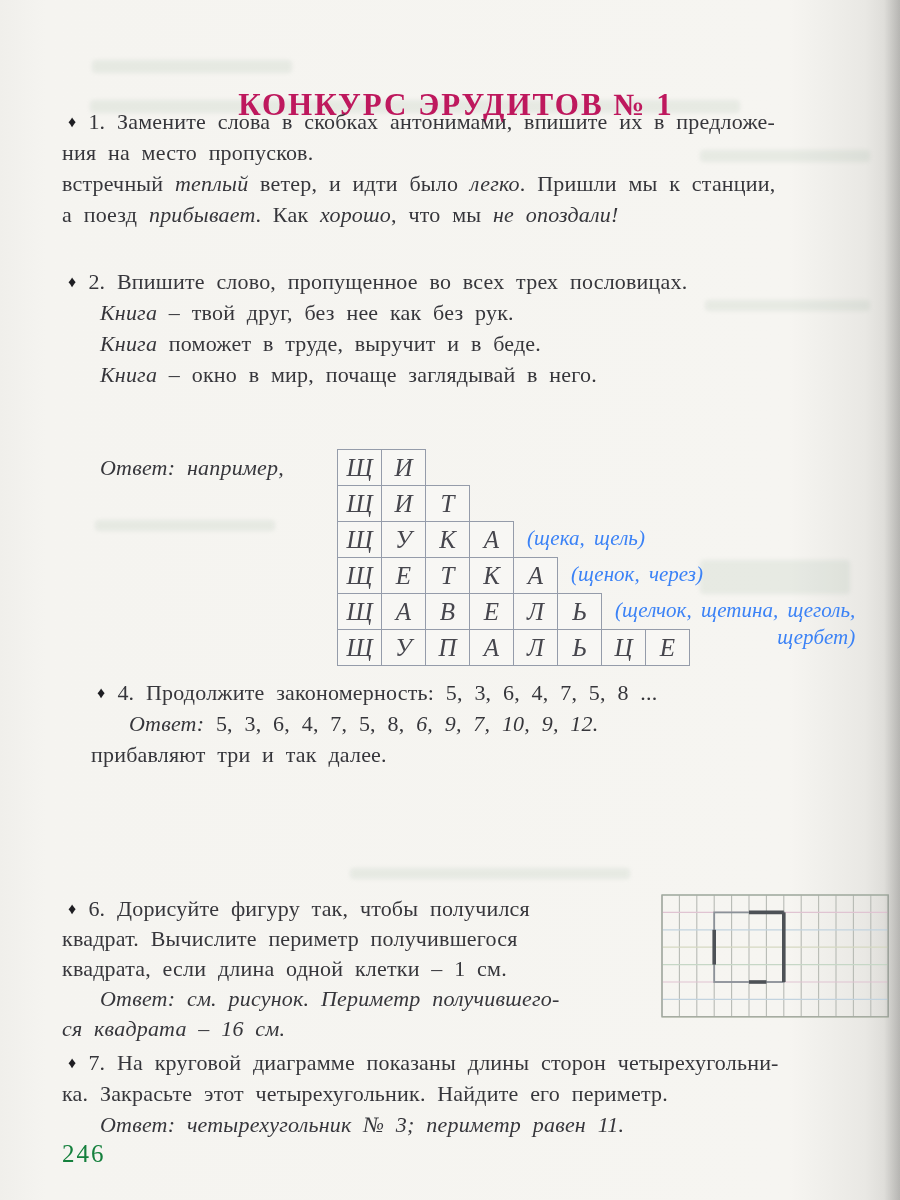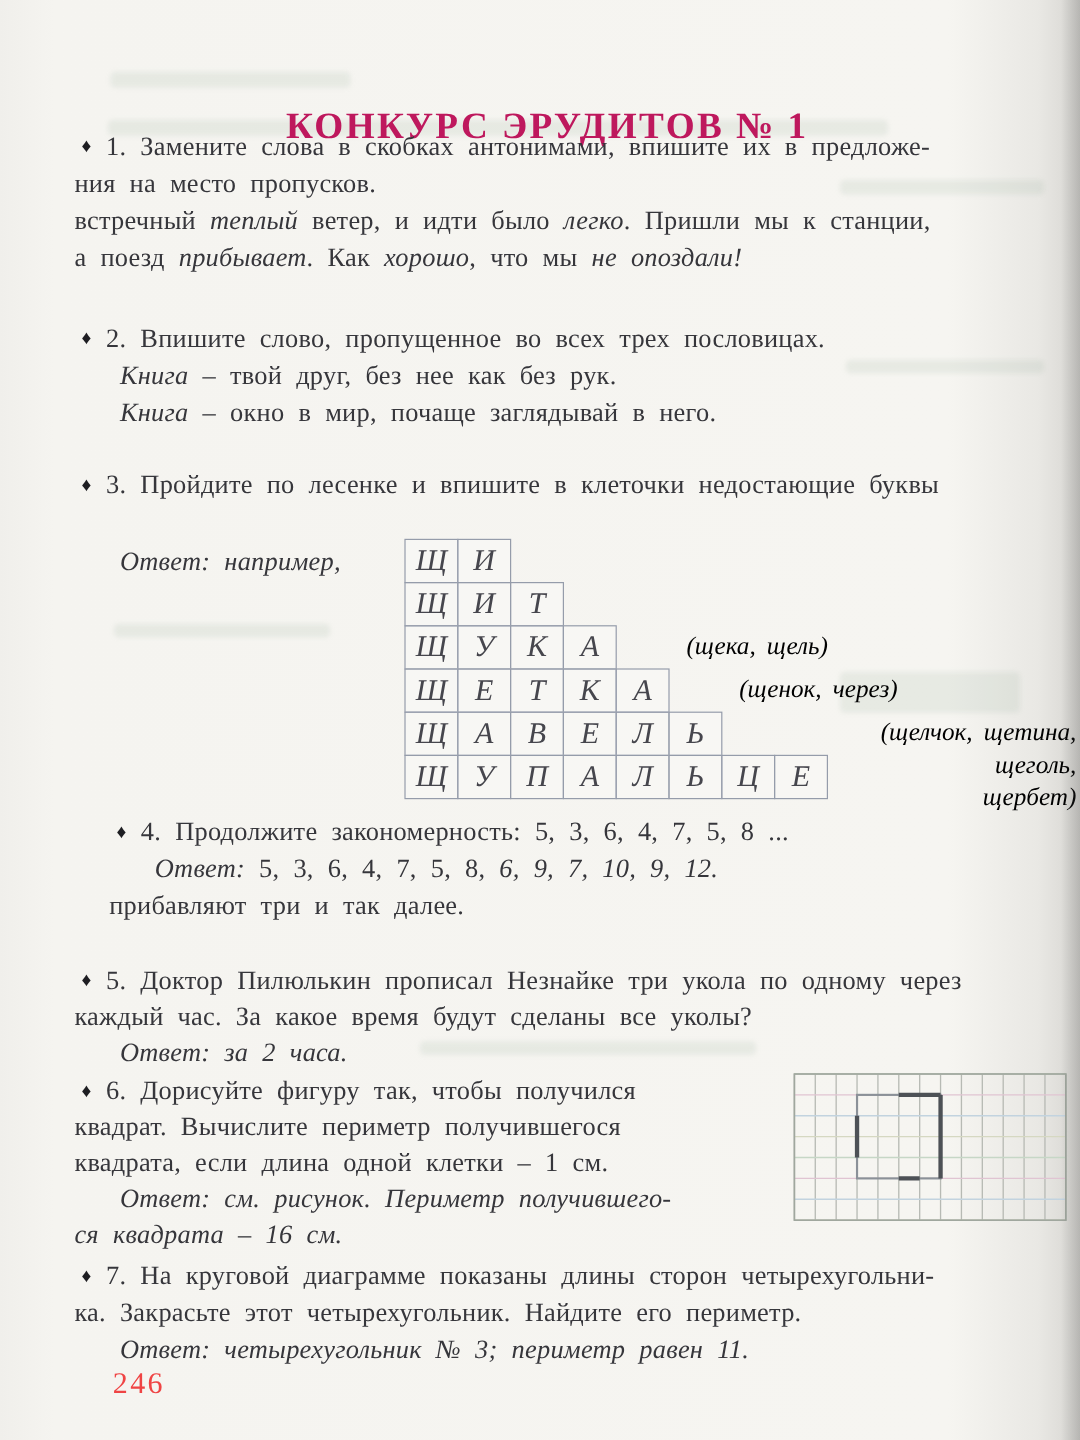--- a/index.html
+++ b/index.html
@@ -24,26 +24,26 @@
   .ladder{position:absolute;left:337px;top:450px;width:560px;}
   .lrow{display:flex;position:relative;margin-top:-1px;}
   .lcell{
     width:45px;height:37px;box-sizing:border-box;margin-left:-1px;
     border:1.5px solid #959caa;display:flex;align-items:center;justify-content:center;
     font-style:italic;font-size:25px;color:#46464d;background:rgba(255,255,255,.25);
   }
   .lcell:first-child{margin-left:0;}
   .lnote{
     position:absolute;top:4px;font-style:italic;font-size:21px;line-height:27px;
-    color:#000000;white-space:pre-line;text-align:right;word-spacing:4px;margin-left:45px;
+    color:#3b82f6;white-space:pre-line;text-align:right;word-spacing:4px;
   }
   
   .gridfig{position:absolute;left:660px;top:893px;}
   
-  .pagenum{position:absolute;left:62px;top:1140px;font-size:25px;letter-spacing:2px;color:#ef4444;margin-left:32px;}
+  .pagenum{position:absolute;left:62px;top:1140px;font-size:25px;letter-spacing:2px;color:#15803d;}
   
   .artifact{position:absolute;background:rgba(125,160,135,.12);filter:blur(2px);
             border-radius:4px;pointer-events:none;}
   .edge-right{position:absolute;top:0;right:0;width:16px;height:1200px;
               background:linear-gradient(to right,rgba(70,70,70,0),rgba(70,70,70,.22));pointer-events:none;}
 </style>
 </head>
 <body>
 
 <div class="page">
@@ -61,25 +61,25 @@
   <div class="block" style="top:106px;">
     <div class="ln"><span class="bullet">♦</span><span>1. Замените слова в скобках антонимами, впишите их в предложе-</span></div>
     <div class="ln"><span>ния на место пропусков.</span></div>
     <div class="ln"><span>встречный </span><span class="it">теплый</span><span> ветер, и идти было </span><span class="it">легко</span><span>. Пришли мы к станции,</span></div>
     <div class="ln"><span>а поезд </span><span class="it">прибывает</span><span>. Как </span><span class="it">хорошо</span><span>, что мы </span><span class="it">не опоздали!</span></div>
   </div>
 
   <div class="block" style="top:266px;">
     <div class="ln"><span class="bullet">♦</span><span>2. Впишите слово, пропущенное во всех трех пословицах.</span></div>
     <div class="ln ind"><span class="it">Книга</span><span> – твой друг, без нее как без рук.</span></div>
+    <div class="ln ind"><span class="it">Книга</span><span> поможет в труде, выручит и в беде.</span></div>
     <div class="ln ind"><span class="it">Книга</span><span> – окно в мир, почаще заглядывай в него.</span></div>
   </div>
 
   <div class="block" style="top:388px;">
-    <div class="ln"><span class="bullet">♦</span><span>3. Пройдите по лесенке и впишите в клеточки недостающие буквы</span></div>
   </div>
   <div class="block" style="top:452px;">
     <div class="ln ind"><span class="it">Ответ: например,</span></div>
   </div>
 
   <div class="ladder" id="ladder">
       <div class="lrow">
         <div class="lcell">Щ</div>
         <div class="lcell">И</div>
       </div>
@@ -124,25 +124,20 @@
         <div class="lcell">Е</div>
       </div>
     </div>
 
   <div class="block" style="top:677px;margin-left:29px;">
     <div class="ln"><span class="bullet">♦</span><span>4. Продолжите закономерность: 5, 3, 6, 4, 7, 5, 8 ...</span></div>
     <div class="ln ind"><span class="it">Ответ:</span><span> 5, 3, 6, 4, 7, 5, 8, </span><span class="it">6, 9, 7, 10, 9, 12.</span></div>
     <div class="ln"><span>прибавляют три и так далее.</span></div>
   </div>
 
-  <div class="block tight" style="top:802px;">
-    <div class="ln"><span class="bullet">♦</span><span>5. Доктор Пилюлькин прописал Незнайке три укола по одному через</span></div>
-    <div class="ln"><span>каждый час. За какое время будут сделаны все уколы?</span></div>
-    <div class="ln ind"><span class="it">Ответ: за 2 часа.</span></div>
-  </div>
 
   <div class="block tight" style="top:894px;width:585px;right:auto;">
     <div class="ln"><span class="bullet">♦</span><span>6. Дорисуйте фигуру так, чтобы получился</span></div>
     <div class="ln"><span>квадрат. Вычислите периметр получившегося</span></div>
     <div class="ln"><span>квадрата, если длина одной клетки – 1 см.</span></div>
     <div class="ln ind"><span class="it">Ответ: см. рисунок. Периметр получившего-</span></div>
     <div class="ln"><span class="it">ся квадрата – 16 см.</span></div>
   </div>
 
   <div class="gridfig" id="gridfig"><svg width="230.2" height="125.79999999999998">

